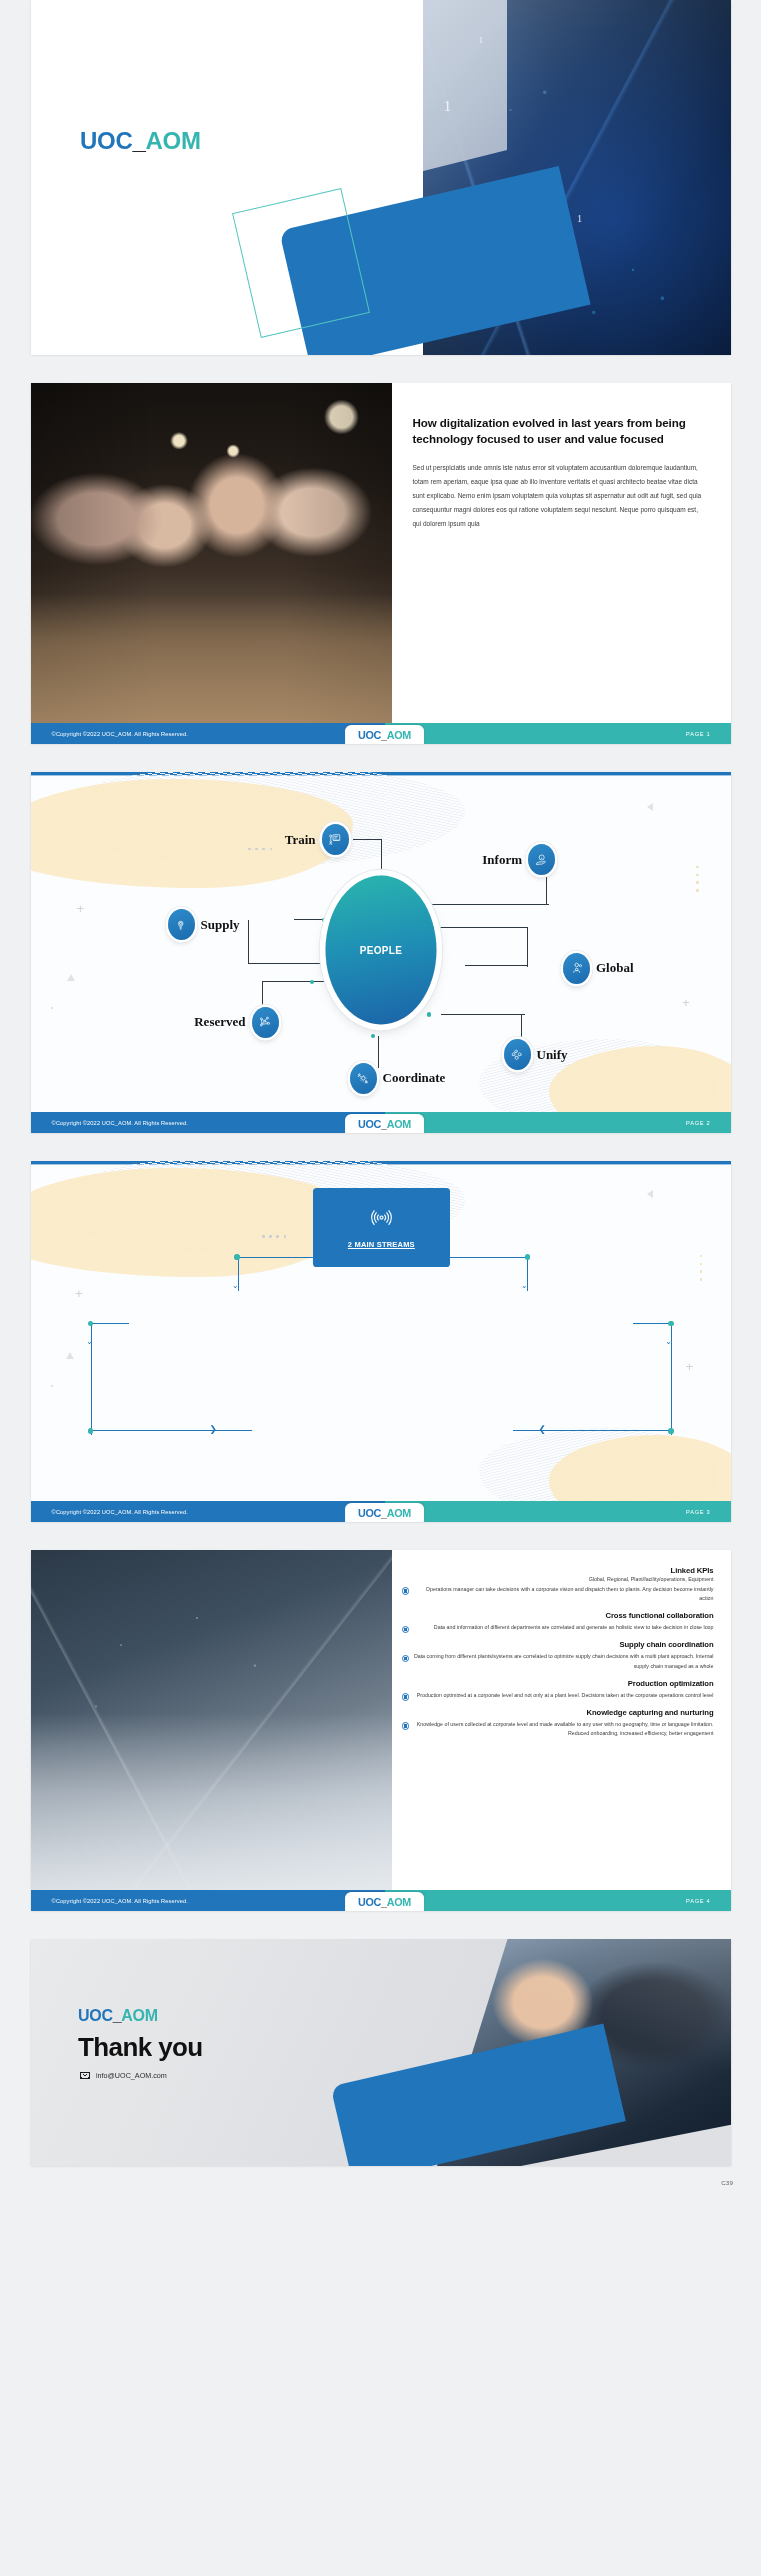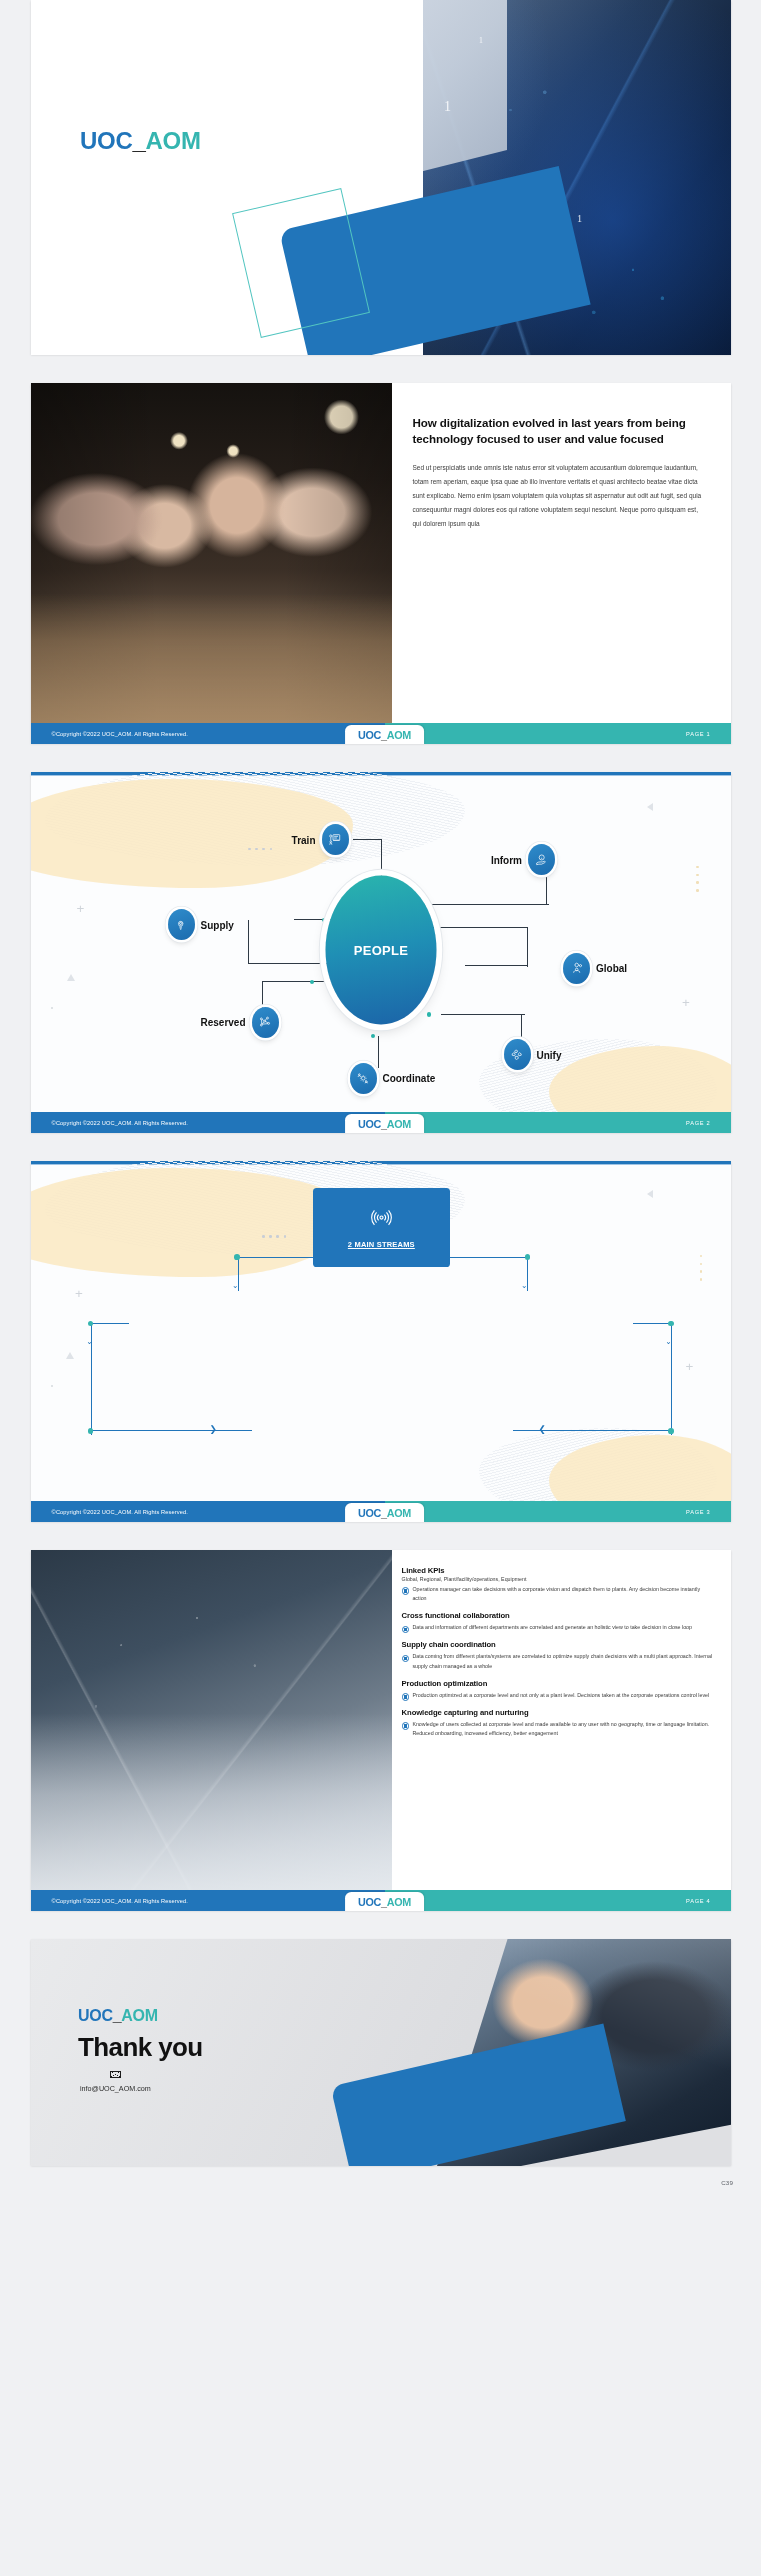--- a/index.html
+++ b/index.html
@@ -138,49 +138,49 @@
   .vdots i { width:2.6px;height:2.6px;border-radius:50%;background:#f1dfb8;display:block; }
 
   
   .hub {
     position:absolute; left:50%; top:50%; transform:translate(-50%,-52%);
     width:111px; height:149px; border-radius:50%;
     background:linear-gradient(170deg,#2ab6ad 0%, #1f8fb5 48%, #1b63a8 100%);
     box-shadow:0 0 0 5.7px #fff, 0 0 0 6.7px #e4e8ec, 0 5.2px 13.4px rgba(0,0,0,.18);
     display:flex; align-items:center; justify-content:center;
   }
-  .hub .lbl { color:#fff; font-weight:bold; font-size:13px; letter-spacing:0.3px; }
+  .hub .lbl { color:#fff; font-weight:bold; font-size:10px; letter-spacing:0.3px; }
   .node { position:absolute; }
   .node .circ {
     width:27px; height:31px; border-radius:50%;
     background:linear-gradient(160deg,#2f8ccb,#1b6bae);
     box-shadow:0 0 0 2.6px #fff, 0 0 0 3.1px #dfe4e9, 0 2.6px 6.2px rgba(0,0,0,.2);
     display:flex; align-items:center; justify-content:center;
   }
   .node .circ svg { width:13.4px; height:13.4px; stroke:#fff; fill:none; stroke-width:1.3; }
-  .node .txt { position:absolute; white-space:nowrap; font-weight:bold; font-size:10px; color:#111; top:50%; transform:translateY(-50%); }
+  .node .txt { position:absolute; white-space:nowrap; font-weight:bold; font-size:13px; color:#111; top:50%; transform:translateY(-50%);font-family:Liberation Serif, serif; }
   .node .txt.l { right:33px; }
   .node .txt.r { left:33px; }
   .conn { position:absolute; border-color:#2f3a45; }
   .anchor { position:absolute; width:4.6px; height:4.6px; border-radius:50%; background:#2ab6ad; }
 
   
   .card { position:absolute; border-radius:3.6px; display:flex; flex-direction:column;
           align-items:center; justify-content:center; color:#fff; text-align:center; }
   .card .ci svg { width:23px; height:23px; stroke:#fff; fill:none; stroke-width:1.2; }
   .card .ct { margin-top:8.2px; font-weight:bold; font-size:7.5px; letter-spacing:0.2px; }
   .card.blue { background:#2175ba;text-decoration:underline; }
   .card.teal { background:#35b5b0; }
   .card.lblue { background:#4aa3dd; }
   .ln { position:absolute; background:#2175ba; }
   .dotend { position:absolute; width:5.7px;height:5.7px;border-radius:50%;background:#35b5b0; }
   .arr { position:absolute; color:#2175ba; font-size:7.7px; line-height:1; }
 
   
-  #s5 { height:361px; }
+  #s5 { height:361px;text-align:right; }
   #s5 .photo {
     position:absolute; left:0; top:0; width:51.5%; height:calc(100% - 20.6px);
     background:
       radial-gradient(circle at 25% 28%, rgba(255,255,255,.28) 0 0.8px, transparent 1.3px),
       radial-gradient(circle at 46% 20%, rgba(255,255,255,.3) 0 1px, transparent 1.5px),
       radial-gradient(circle at 62% 34%, rgba(255,255,255,.26) 0 1px, transparent 1.5px),
       radial-gradient(circle at 18% 46%, rgba(255,255,255,.2) 0 1px, transparent 1.5px),
       linear-gradient(62deg, transparent 29%, rgba(255,255,255,.22) 29.3%, transparent 30%),
       linear-gradient(-52deg, transparent 41%, rgba(255,255,255,.18) 41.3%, transparent 42%),
       linear-gradient(160deg,#2b3947 0%,#3e4f60 30%,#6e7c8a 58%,#aab4bf 82%,#cfd6dd 100%);
@@ -196,21 +196,21 @@
   #s5 .kgrp li::before{
     content:""; position:absolute; left:0; top:2.1px; width:5.7px; height:5.7px;
     border-radius:50%; border:0.8px solid #2175ba; background:
       radial-gradient(circle, #2175ba 0 50%, #fff 52%);
   }
 
   
   #s6 { height:227px; background:linear-gradient(115deg,#e9eaec 0%, #dddee1 55%, #d4d5d8 100%); }
   #s6 .ty-logo { position:absolute; left:47px; top:69px; font-size:16px; }
   #s6 h1 { position:absolute; left:47px; top:93px; font-size:26px; font-weight:bold; color:#111; letter-spacing:-0.6px; }
-  #s6 .mail { position:absolute; left:49px; top:132px; display:flex; align-items:center; gap:5.7px; font-size:7.2px; color:#2c2c2c;flex-direction:column; }
+  #s6 .mail { position:absolute; left:49px; top:132px; display:flex; align-items:center; gap:5.7px; font-size:7.2px; color:#2c2c2c; }
   #s6 .mail .env { width:10.3px; height:7.2px; border:0.8px solid #1b1b1b; position:relative; }
   #s6 .mail .env::after{ content:""; position:absolute; left:0; top:0; width:100%; height:100%;
     background:linear-gradient(to bottom right, transparent 46%, #1b1b1b 46.5%, #1b1b1b 50%, transparent 50.5%),
                linear-gradient(to bottom left, transparent 46%, #1b1b1b 46.5%, #1b1b1b 50%, transparent 50.5%); }
   #s6 .rphoto {
     position:absolute; right:0; top:0; width:42%; height:100%;
     clip-path:polygon(24% 0, 100% 0, 100% 100%, 0 100%);
     background:
       radial-gradient(ellipse at 36% 28%, #e6c1a3 0 11%, transparent 19%),
       radial-gradient(ellipse at 74% 34%, #2a3340 0 17%, transparent 26%),

